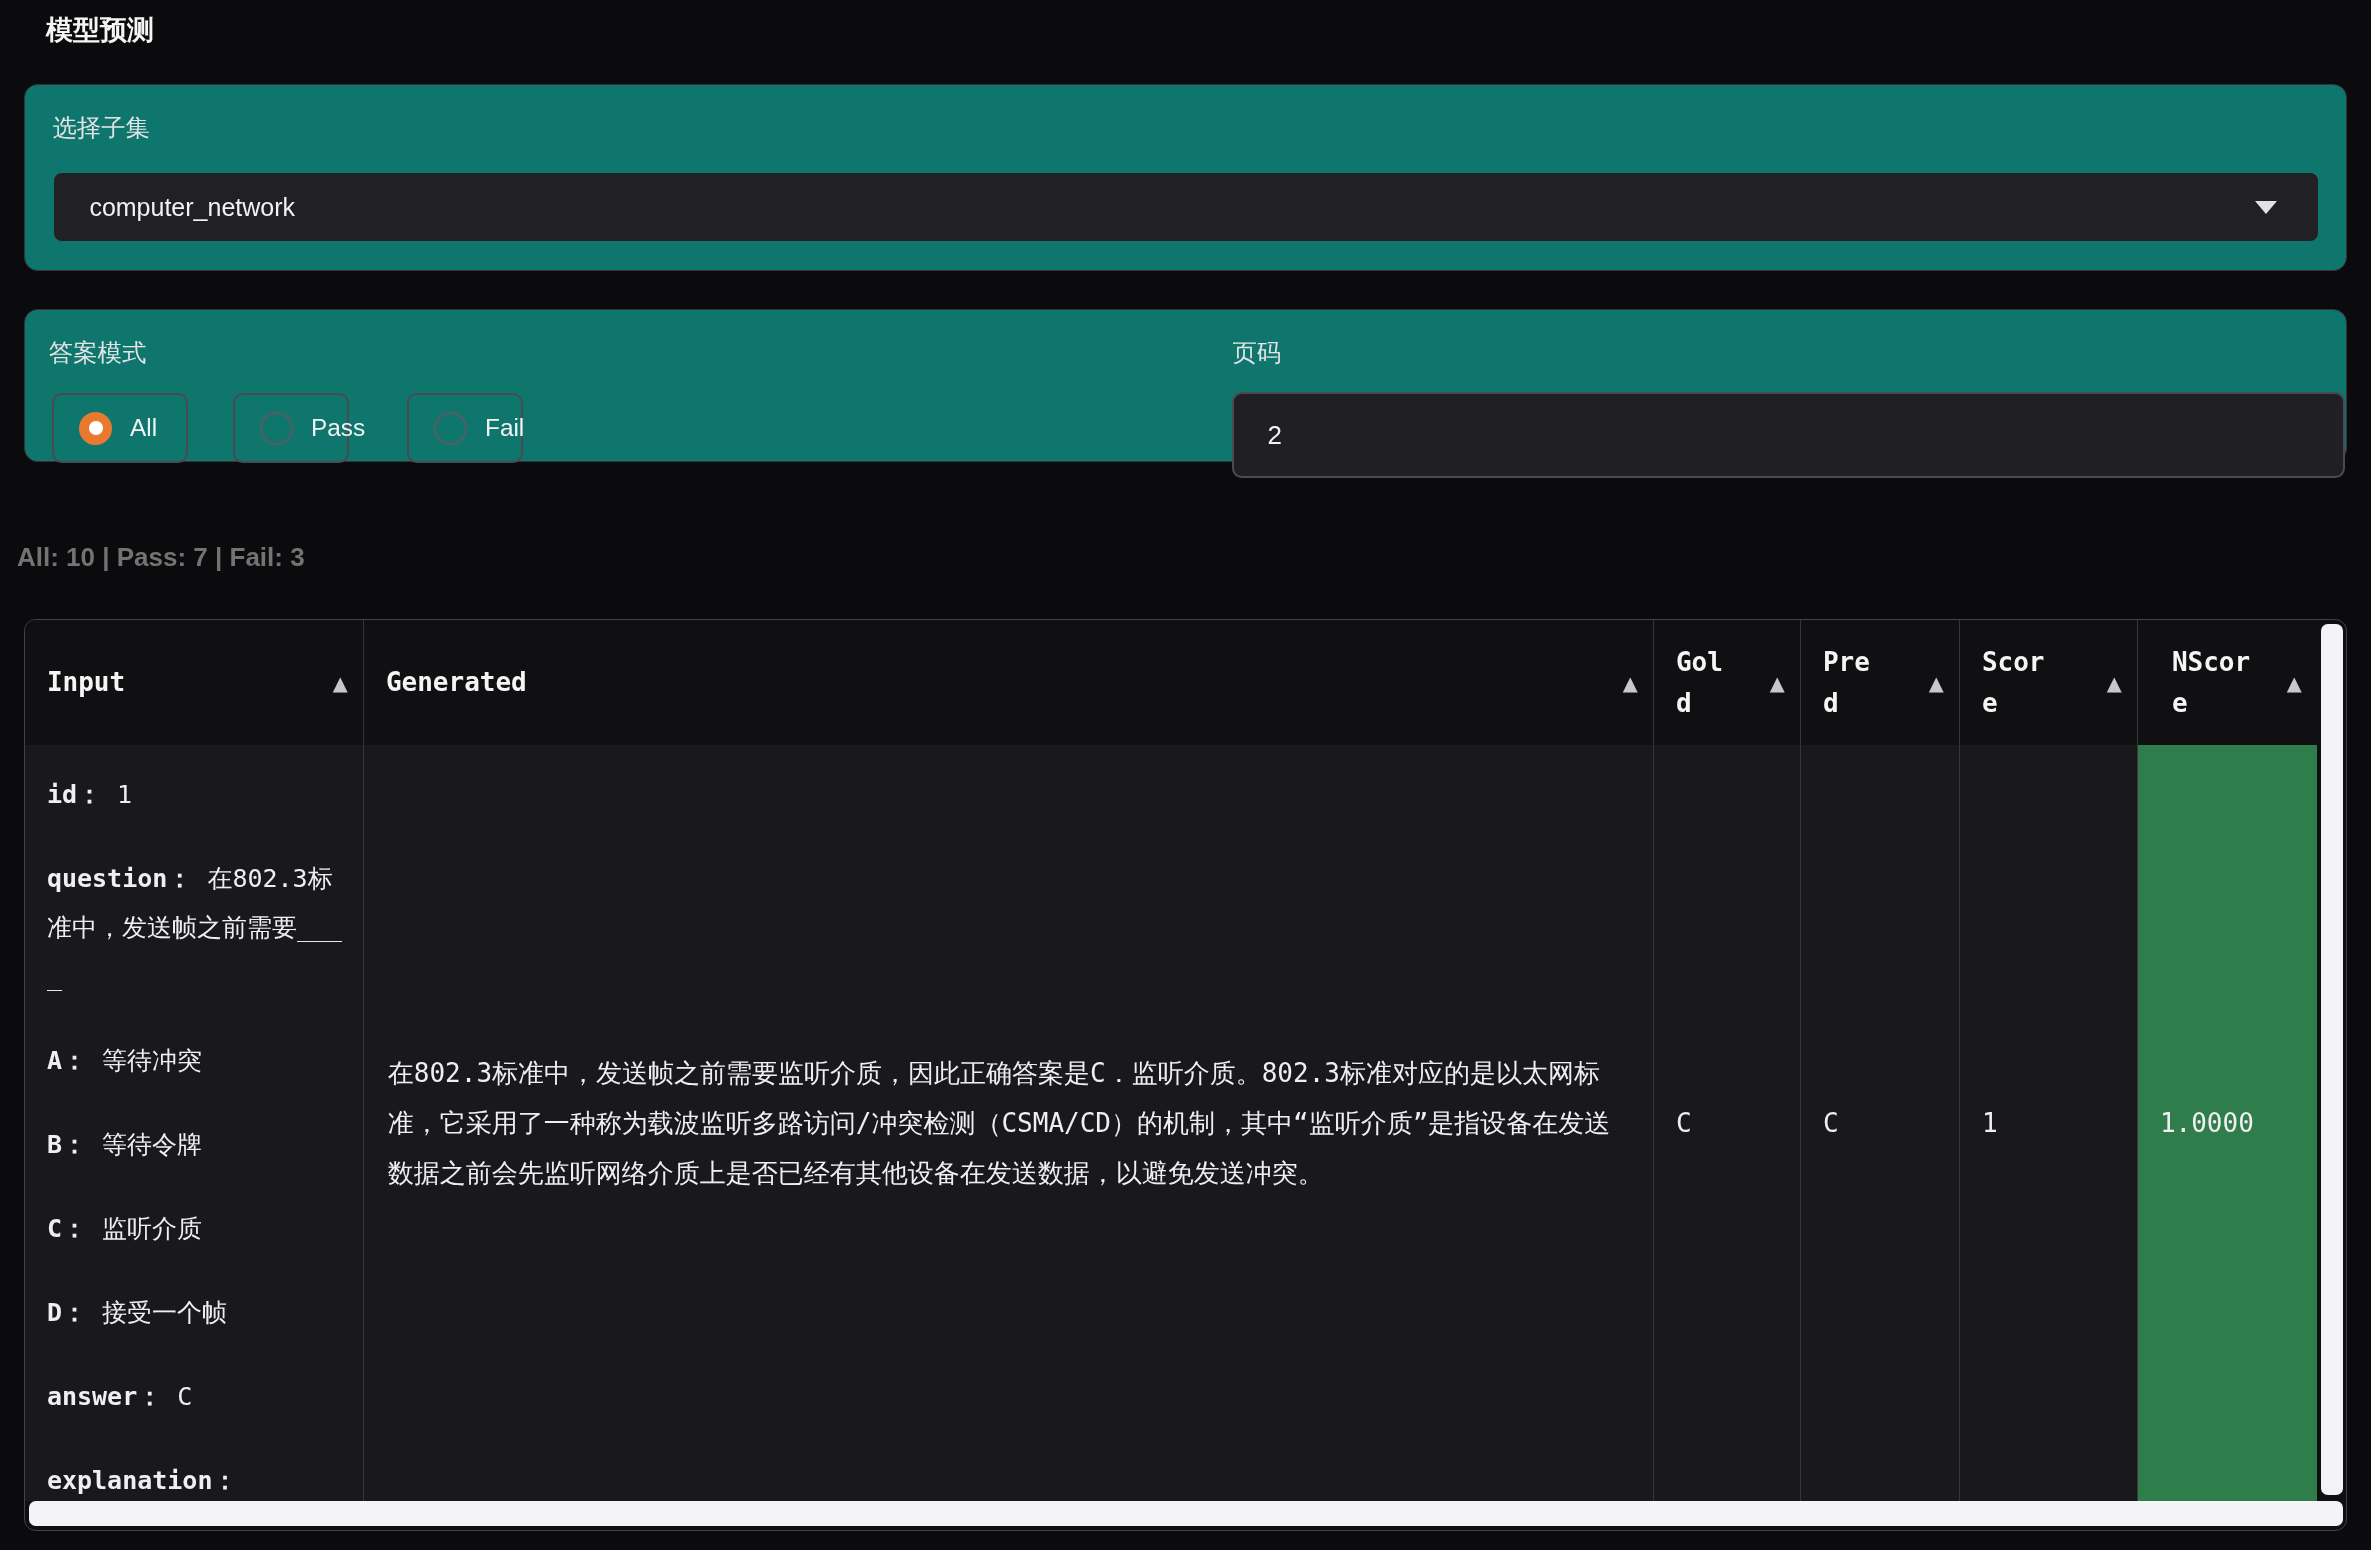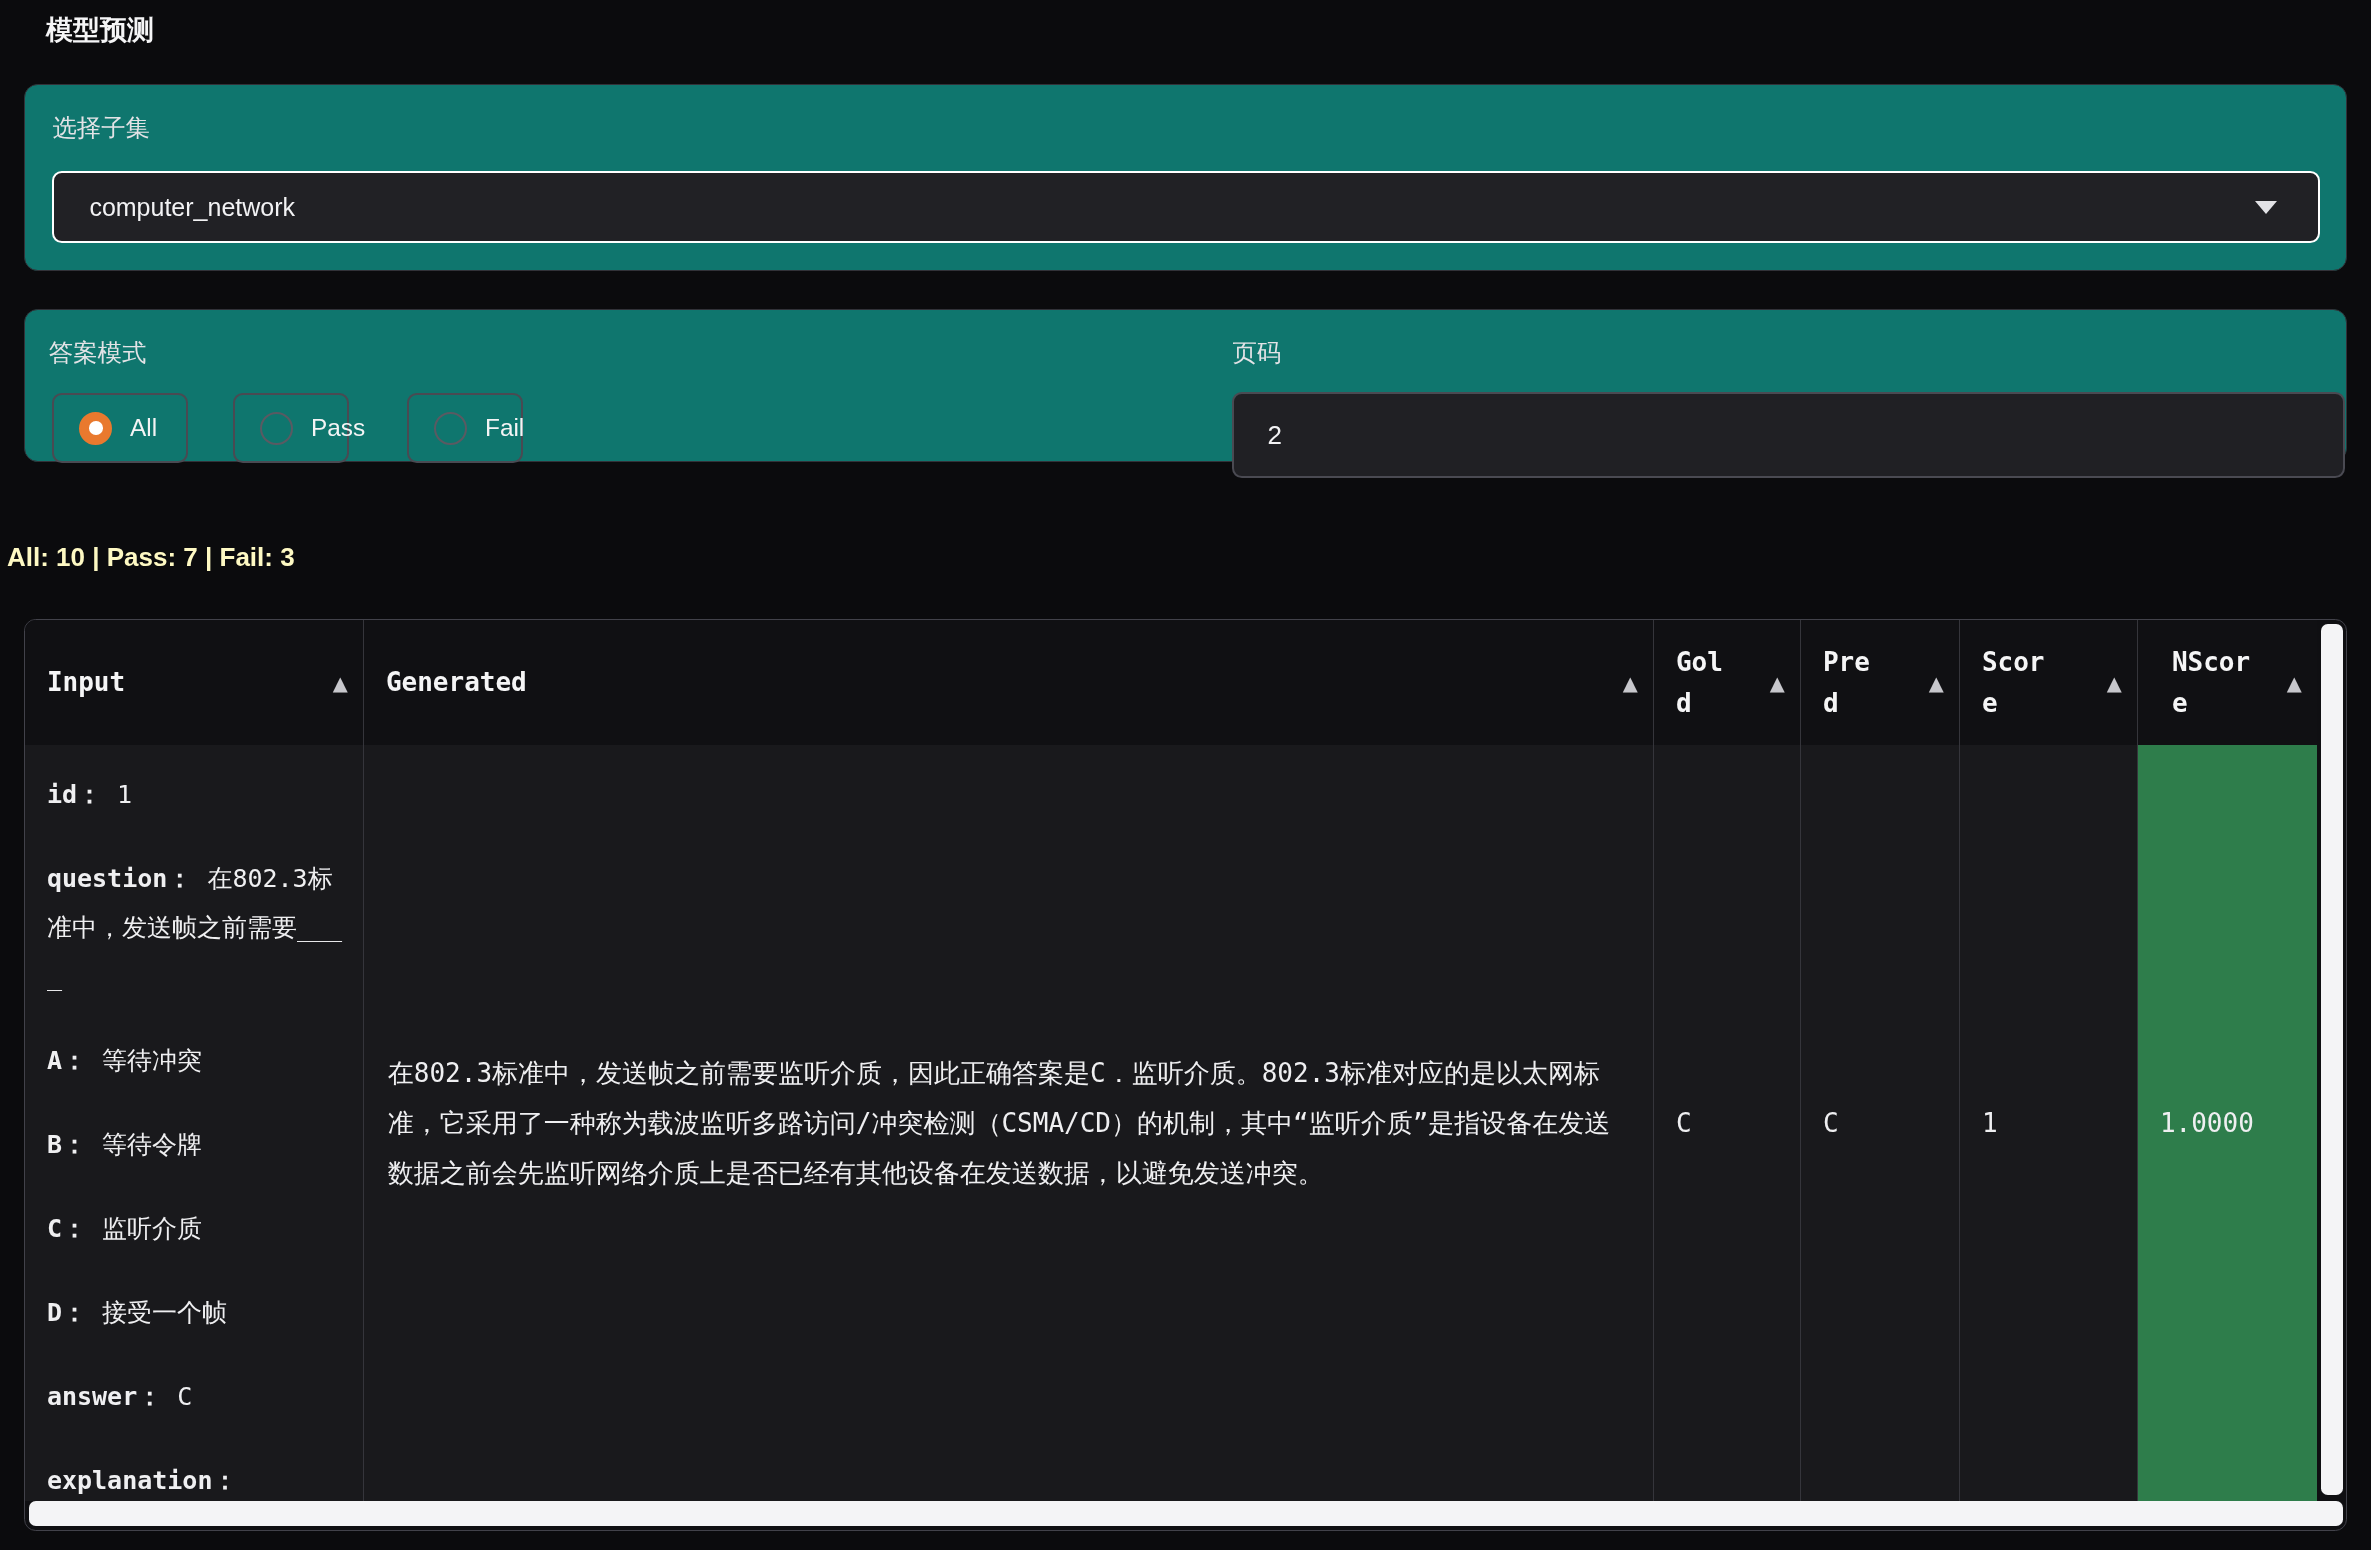--- a/index.html
+++ b/index.html
@@ -20,21 +20,21 @@
   .panel {
     position:absolute; left:24.4px; width:2323px;
     background:#0f766e; border:1px solid #323238; border-radius:13.7px;
   }
   .panel-subset { top:84px; height:187px; }
   .panel-filter { top:309px; height:153px;text-align:center; }
   .panel-label { position:absolute; font-size:24.4px; color:#e3e3e6; }
   
   .dropdown {
     position:absolute; left:27px; top:86px; width:2268px; height:72px;
-    background:#212125; border:2px solid #ffffff; border-radius:9.8px;
+    background:#212125; border:2px solid #0f766e; border-radius:9.8px;
     display:flex; align-items:center; padding:0 35px;
     cursor:pointer;
   }
   .dropdown-value { font-size:25px; color:#f2f2f4; }
   .caret {
     position:absolute; right:41px; top:50%; margin-top:-5.9px;
     width:0; height:0;
     border-left:11.7px solid transparent;
     border-right:11.7px solid transparent;
     border-top:13.7px solid #e2e2e6;
@@ -66,22 +66,22 @@
   .radio-label { font-size:24.4px; font-weight:500; color:#f4f4f5; }
   
   .text-input {
     position:absolute; left:1207px; top:82px; width:1113px; height:86px;
     background:#202024; border:2px solid #4a4a52; border-radius:9.8px;
     display:flex; align-items:center; padding:0 33px;
     font-size:26px; color:#f2f2f4; cursor:text;
   }
   
   .stats {
-    position:absolute; left:7px; top:542px;
-    font-size:26px; font-weight:bold; color:#fef9c3;
+    position:absolute; left:17px; top:542px;
+    font-size:26px; font-weight:bold; color:#737373;
   }
   
   .table {
     position:absolute; left:24.4px; top:619px; width:2323px; height:912px;
     border:1px solid #42424a; border-radius:11.7px;
     background:#0f0f12; overflow:hidden;
   }
   .grid {
     position:absolute; left:0; top:0; right:29px; bottom:29px;
     display:grid;

